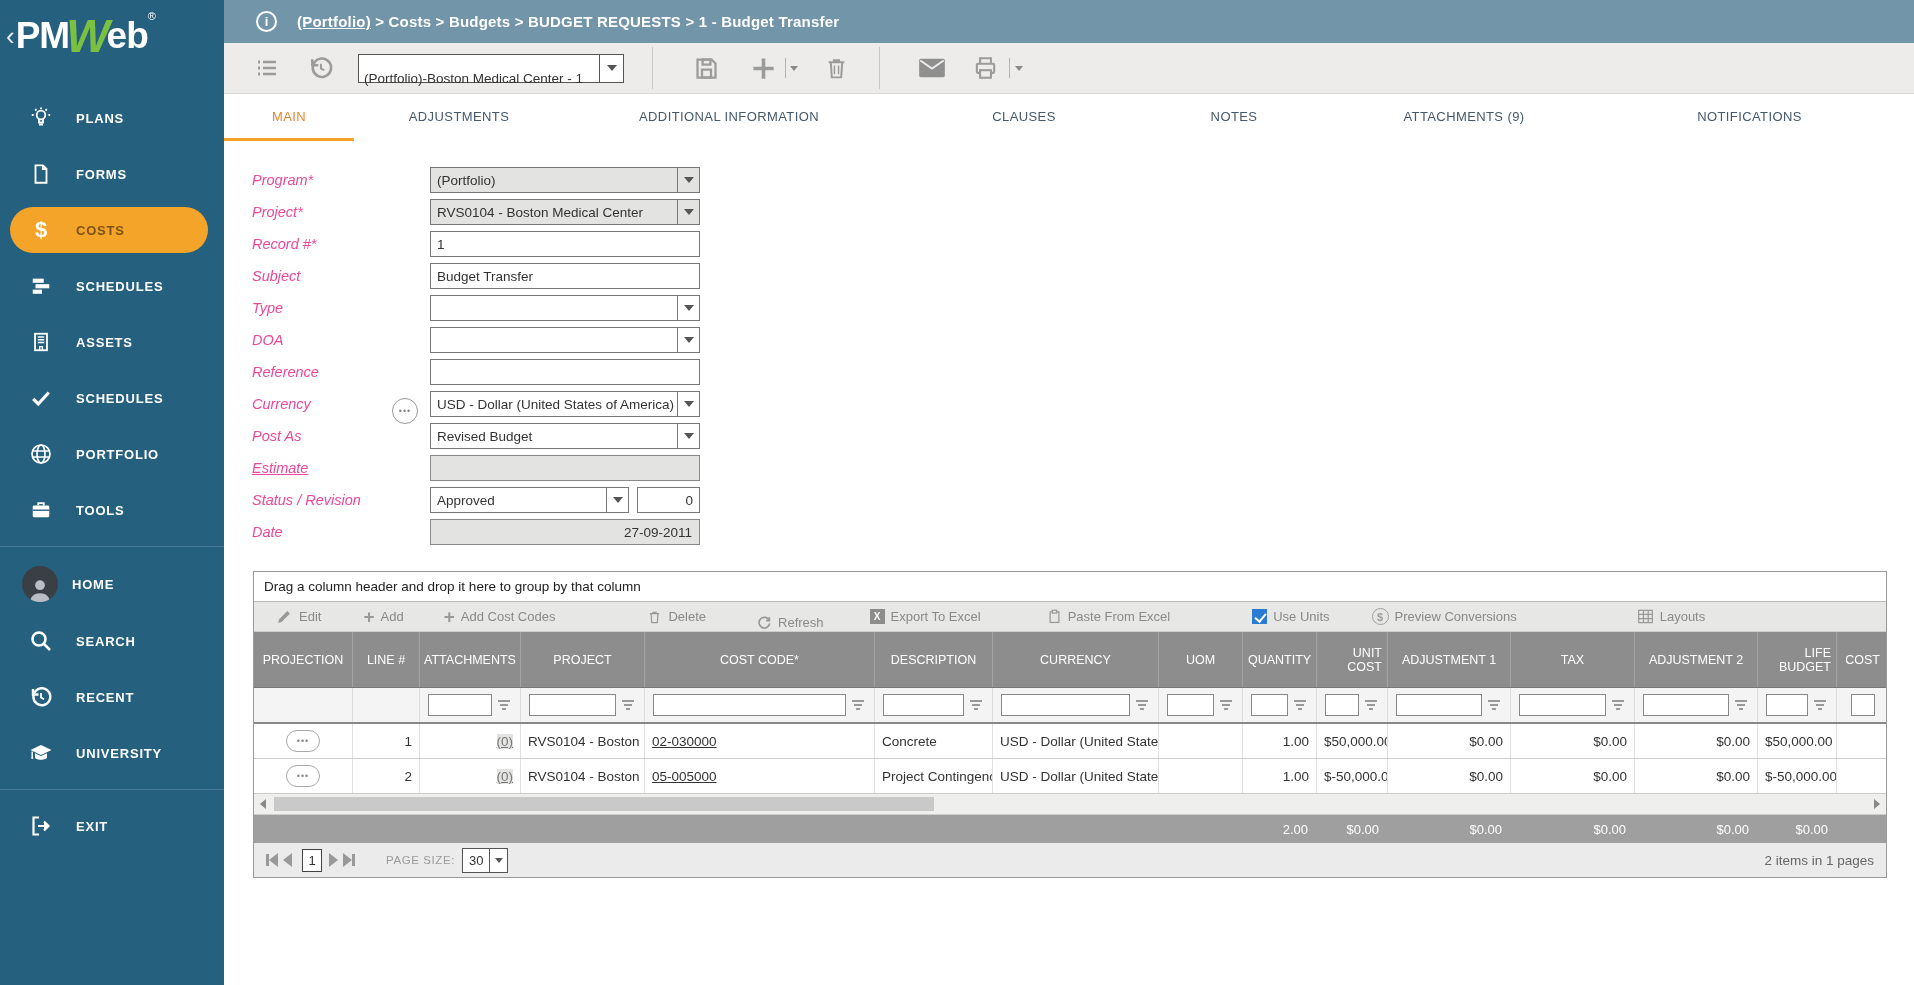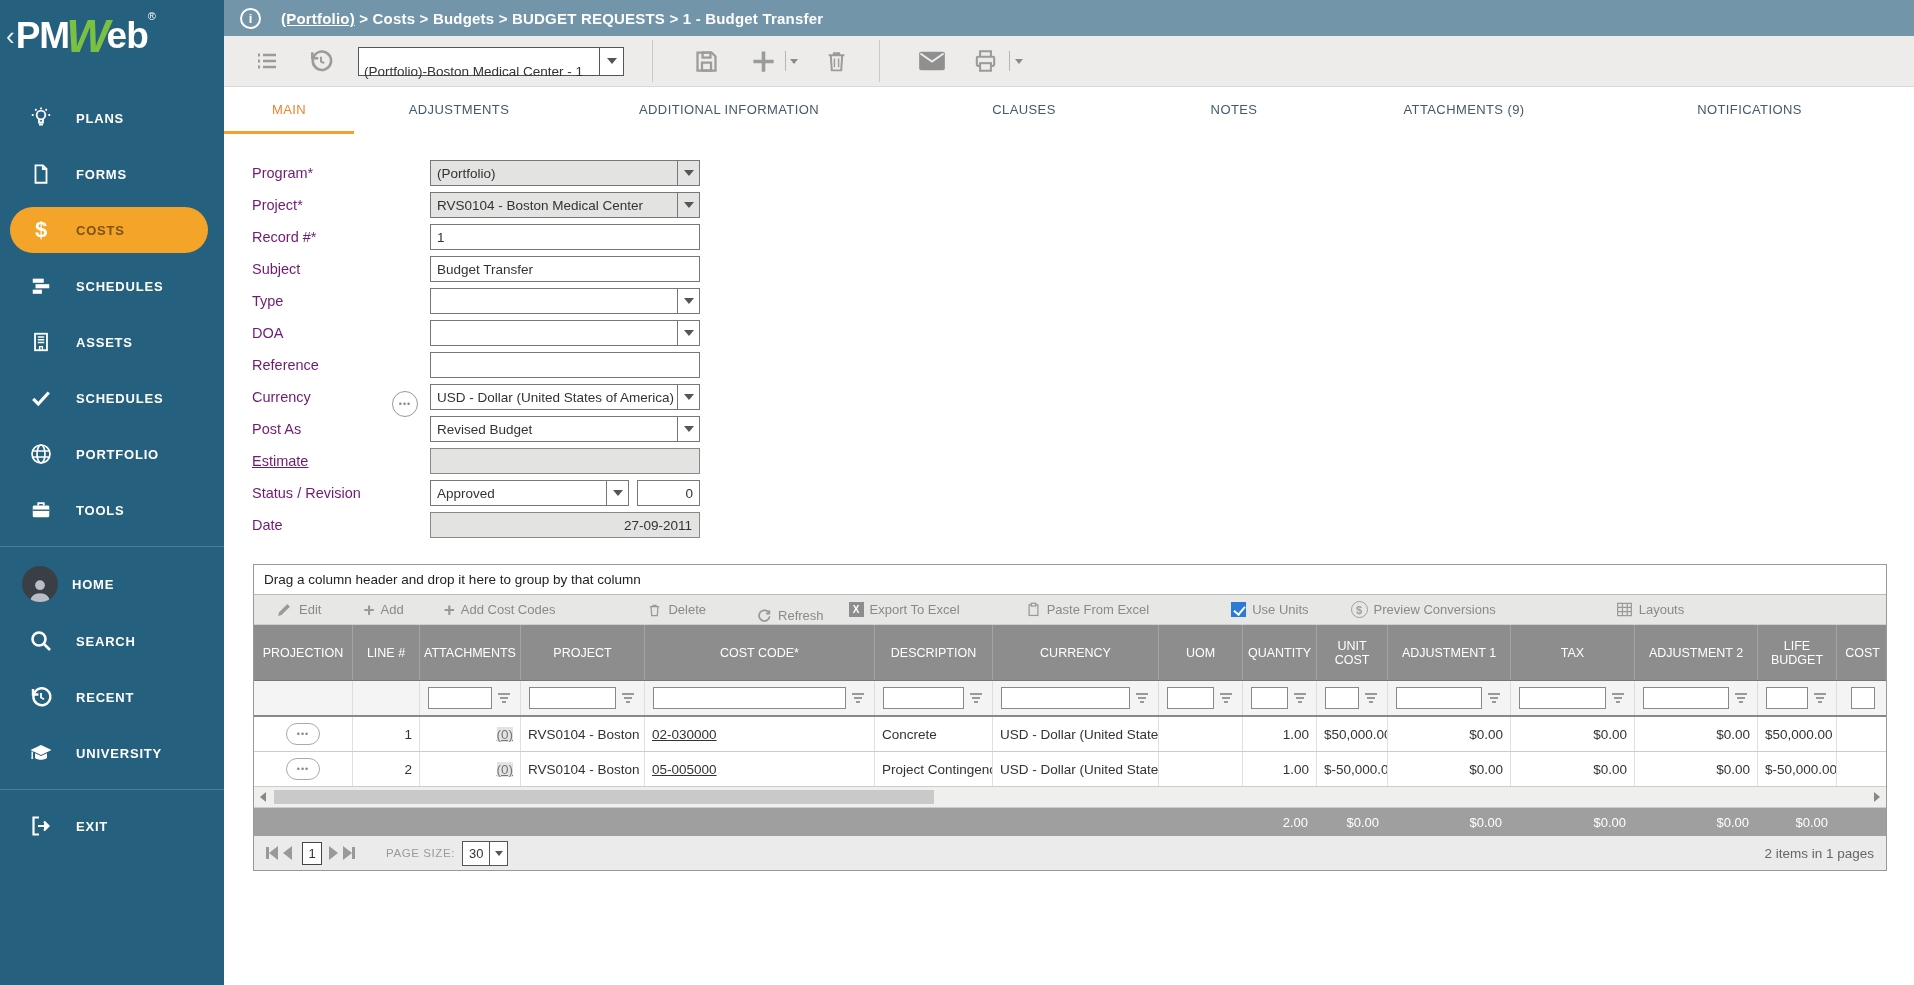--- a/index.html
+++ b/index.html
@@ -21,21 +21,21 @@
   .side-item.active::before { content:""; position:absolute; left:10px; right:16px; top:5px; bottom:5px;
     background:#f4a428; border-radius:24px; }
   .side-item.active .slabel { color:#7c5316; }
   .side-divider { height:1px; background:#4a7a96; margin:8px 0; }
   .avatar { width:36px; height:36px; border-radius:50%; background:#3a3f46; overflow:hidden; display:flex; align-items:flex-end; justify-content:center; }
   .dollar-glyph::after { content:"$"; font-size:22px; font-weight:700; }
 
   
   .main { flex:1; display:flex; flex-direction:column; min-width:0; background:#fff; }
 
-  .topbar { height:36px; background:#7295aa; display:flex; align-items:center; padding-left:16px; color:#fff; gap:20px; flex-shrink:0; }
+  .topbar { height:43px; background:#7295aa; display:flex; align-items:center; padding-left:32px; color:#fff; gap:20px; flex-shrink:0; }
   .info-circle { width:21px; height:21px; border:2px solid #fff; border-radius:50%; display:flex; align-items:center; justify-content:center; font-weight:700; font-size:13px; flex-shrink:0; }
   .info-circle::after { content:"i"; }
   .crumb { font-size:15px; font-weight:700; letter-spacing:.2px; white-space:nowrap; }
   .crumb .crumb-link { text-decoration:underline; cursor:pointer; }
 
   .toolbar { height:51px; background:#edecea; border-bottom:1px solid #d9d8d6; display:flex; align-items:center; color:#9b9b9b; flex-shrink:0; }
   .tbtn { display:flex; align-items:center; justify-content:center; cursor:pointer; }
   .tb-sep { width:1px; height:42px; background:#c9c8c6; }
   .record-select { width:266px; height:29px; background:#fff; border:1px solid #555; display:flex; margin-left:24px; cursor:pointer; }
   .record-select .rs-text { flex:1; font-size:13.5px; color:#333; padding:16px 5px; white-space:nowrap; overflow:hidden; }
@@ -47,21 +47,21 @@
   .tab { display:flex; align-items:center; justify-content:center; font-size:13px; color:#44596b; letter-spacing:.4px; cursor:pointer; border-bottom:3px solid transparent; }
   .tab.active { color:#e8862e; border-bottom-color:#f4a12c; }
   .tab:nth-child(1){width:130px;} .tab:nth-child(2){width:210px;} .tab:nth-child(3){width:330px;}
   .tab:nth-child(4){width:260px;} .tab:nth-child(5){width:160px;} .tab:nth-child(6){width:300px;}
   .tab:nth-child(7){width:271px;}
 
   
   .content { flex:1; overflow:hidden; }
   .form { padding:26px 0 0 28px; }
   .frow { display:flex; align-items:center; height:26px; margin-bottom:6px; }
-  .flabel { width:178px; font-size:14.5px; color:#701a75; position:relative; }
+  .flabel { width:178px; font-size:14.5px; color:#ec4899; position:relative;font-style:italic; }
   .flabel.link { text-decoration:underline; cursor:pointer; }
   .finput { width:270px; height:26px; border:1px solid #777; background:#fff; font-size:13.5px; color:#333;
     padding:0 6px; font-family:inherit; }
   .fstatic { width:270px; height:26px; border:1px solid #888; display:flex; align-items:center; padding:0 7px; font-size:13.5px; color:#333; }
   .fselect { width:270px; height:26px; border:1px solid #777; background:#fff; display:flex; cursor:pointer; }
   .fsel-text { flex:1; display:flex; align-items:center; padding:0 6px; font-size:13.5px; color:#333; white-space:nowrap; overflow:hidden; }
   .fsel-arrow { width:22px; border-left:1px solid #777; display:flex; align-items:center; justify-content:center; }
   .gray, .gray .fsel-arrow { background:#e3e3e2; }
   .right { justify-content:flex-end; }
   .ellipsis-circle { position:absolute; right:26px; top:-6px; width:26px; height:26px; border:1px solid #999; border-radius:50%; display:flex; align-items:center; justify-content:center; color:#888; cursor:pointer; background:#fff; }
@@ -76,21 +76,21 @@
   .gbtn { display:flex; align-items:center; gap:6px; cursor:pointer; white-space:nowrap; }
   .plus-glyph { font-size:19px; font-weight:700; color:#999; line-height:1; }
   .excel-badge { width:15px; height:15px; background:#8d8d8d; color:#fff; display:flex; align-items:center; justify-content:center; font-size:10px; font-weight:700; }
   .excel-badge::after { content:"X"; }
   .checkbox { width:15px; height:15px; background:#2b7bd4; border:1px solid #2b7bd4; position:relative; }
   .checkbox::after { content:""; position:absolute; left:4px; top:1px; width:5px; height:9px; border:solid #fff; border-width:0 2px 2px 0; transform:rotate(40deg); }
   .money-circle { width:17px; height:17px; border:1.5px solid #a0a0a0; border-radius:50%; display:flex; align-items:center; justify-content:center; font-size:11px; font-weight:700; color:#a0a0a0; }
   .money-circle::after { content:"$"; }
 
   .ghead { display:flex; background:#8d8d8d; color:#fff; height:56px; border-bottom:1px solid #777; overflow:hidden; }
-  .gh { border-right:1px solid #a3a3a3; display:flex; align-items:center; justify-content:center; text-align:center; font-size:12.5px; padding:0 5px; flex-shrink:0; }
+  .gh { border-right:1px solid #a3a3a3; display:flex; align-items:center; justify-content:center; text-align:right; font-size:12.5px; padding:0 5px; flex-shrink:0; }
   .c0{width:99px;} .c1{width:67px;} .c2{width:101px;} .c3{width:124px;} .c4{width:230px;}
   .c5{width:118px;} .c6{width:166px;} .c7{width:84px;} .c8{width:74px;} .c9{width:71px;}
   .c10{width:123px;} .c11{width:124px;} .c12{width:123px;} .c13{width:79px;} .c14{width:51px;}
 
   .gfilter { display:flex; height:36px; background:#f4f4f4; border-bottom:2px solid #888; overflow:hidden; }
   .gf { height:100%; border-right:1px solid #ddd; display:flex; align-items:center; justify-content:center; gap:4px; padding:0 4px; flex-shrink:0; }
   .gf input { height:22px; border:1px solid #888; background:#fff; width:calc(100% - 28px); min-width:24px; font-family:inherit; padding:0 3px; }
   .ficon { display:flex; flex-direction:column; gap:2px; align-items:center; cursor:pointer; padding:2px; }
   .ficon i { display:block; height:2px; background:#999; }
   .ficon i:nth-child(1){width:12px;} .ficon i:nth-child(2){width:8px;} .ficon i:nth-child(3){width:4px;}
@@ -469,21 +469,21 @@
               </svg>
             <span>Delete</span>
           </span>
           <span class="gbtn" style="margin-left:50px;margin-top:11px;">
             <svg width="16" height="16" viewBox="0 0 24 24" fill="none" stroke="#999" stroke-width="2.6">
                 <path d="M20 5v5h-5"></path>
                 <path d="M20 10a8 8 0 1 0 .5 4"></path>
               </svg>
             <span>Refresh</span>
           </span>
-          <span class="gbtn" style="margin-left:25px;text-align:right;">
+          <span class="gbtn" style="margin-left:46px;text-align:right;">
             <span class="excel-badge"></span>
             <span>Export To Excel</span>
           </span>
           <span class="gbtn" style="margin-left:66px;">
             <svg width="15" height="17" viewBox="0 0 24 24" fill="none" stroke="#999" stroke-width="2">
                 <rect x="5" y="4.5" width="14" height="17"></rect>
                 <rect x="8.5" y="2" width="7" height="4.5" fill="#e7e7e6"></rect>
               </svg>
             <span>Paste From Excel</span>
           </span>

